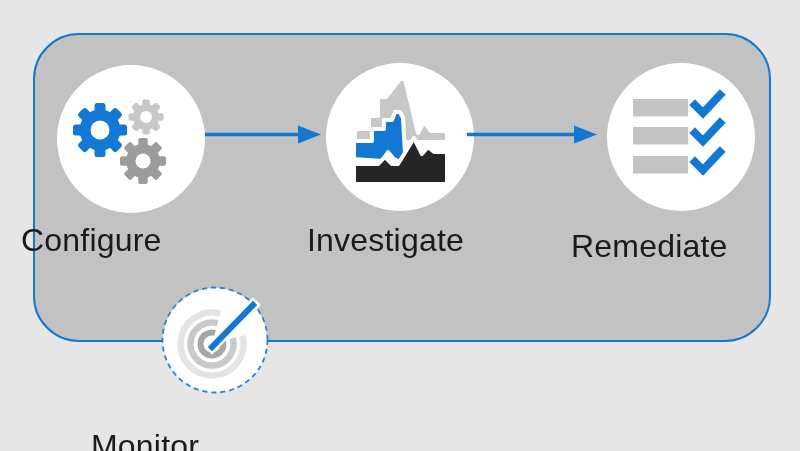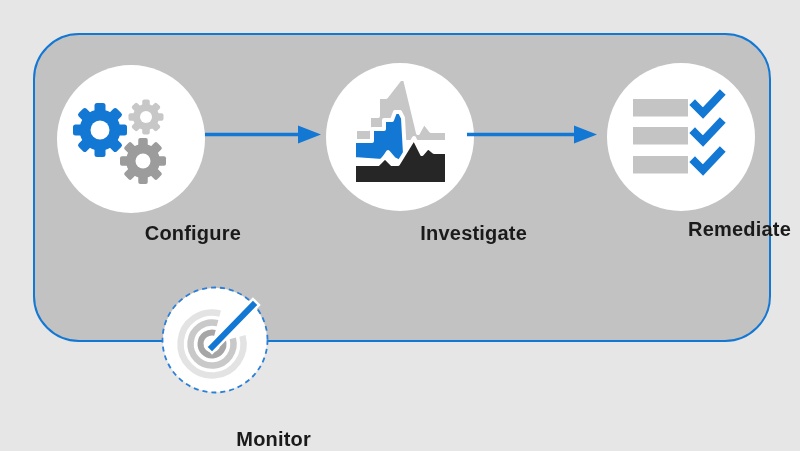--- a/index.html
+++ b/index.html
@@ -31,27 +31,27 @@
   }
   .circle-configure{left:57px;top:65px;}
   .circle-investigate{left:326px;top:63px;}
   .circle-remediate{left:607px;top:63px;}
   .step-circle svg{position:absolute;left:0;top:0;}
   .arrow-svg{position:absolute;}
   .arrow-1{left:204px;top:124px;}
   .arrow-2{left:466px;top:124px;}
   .monitor-svg{position:absolute;left:160px;top:285px;}
   .step-label{
-    position:absolute;width:220px;text-align:right;
-    font-size:20px;font-weight:700;color:var(--label-text);
+    position:absolute;width:220px;text-align:left;
+    font-size:32px;font-weight:400;color:var(--label-text);
     letter-spacing:0.2px;
   }
   .label-configure{left:21px;top:222px;}
   .label-investigate{left:307px;top:222px;}
-  .label-remediate{left:571px;top:218px;}
+  .label-remediate{left:571px;top:228px;}
   .label-monitor{left:91px;top:401px;margin-top:27px;}
 </style>
 </head>
 <body>
 
 <div class="diagram-root">
 
   <div class="panel"></div>
 
   <div class="step-circle circle-configure">

